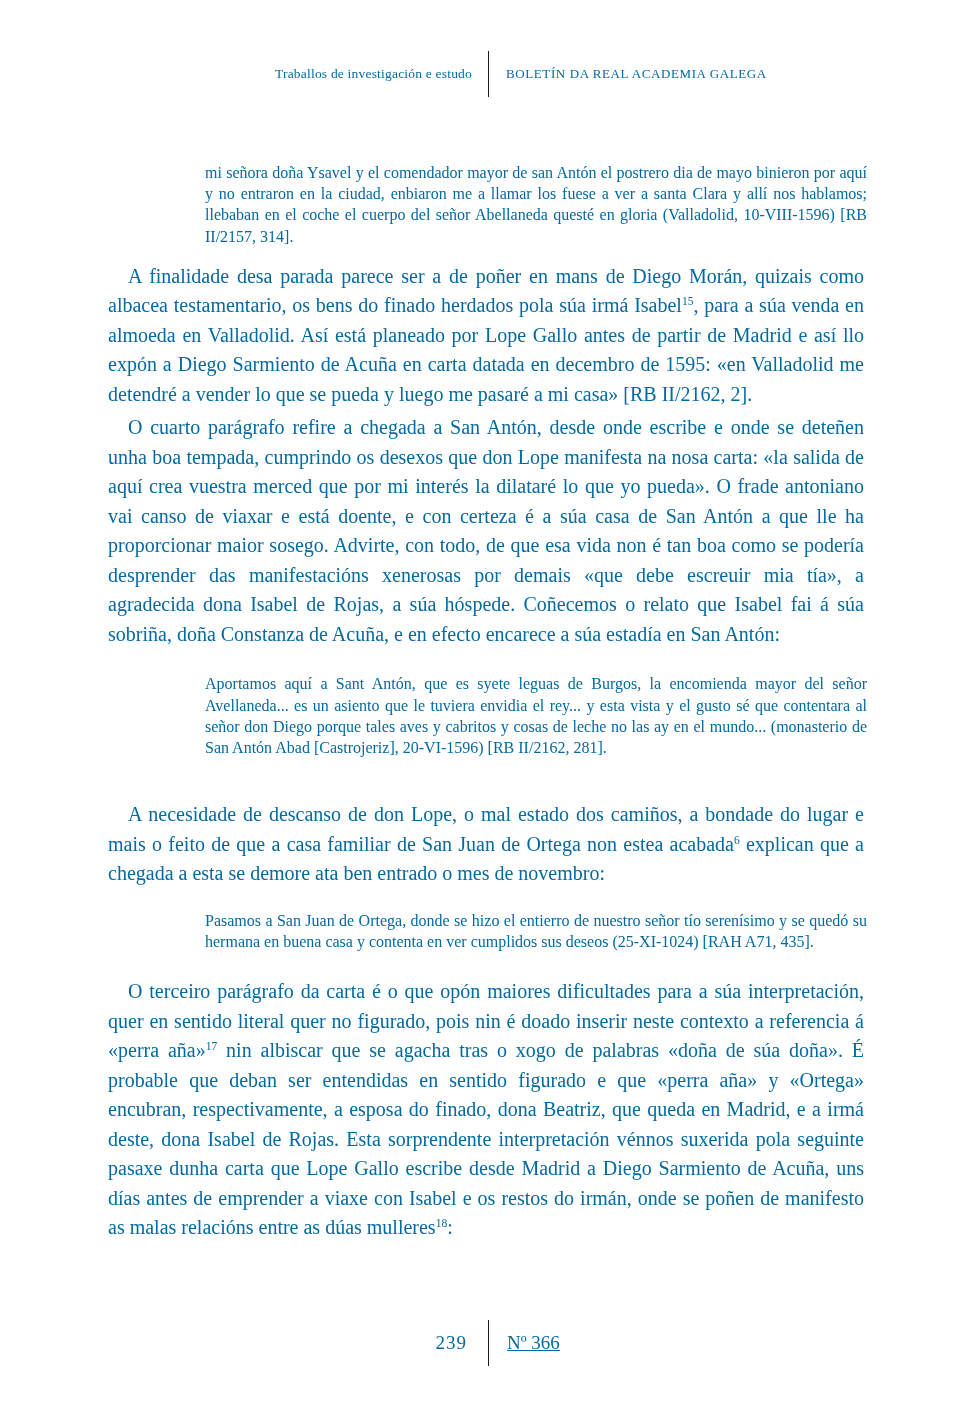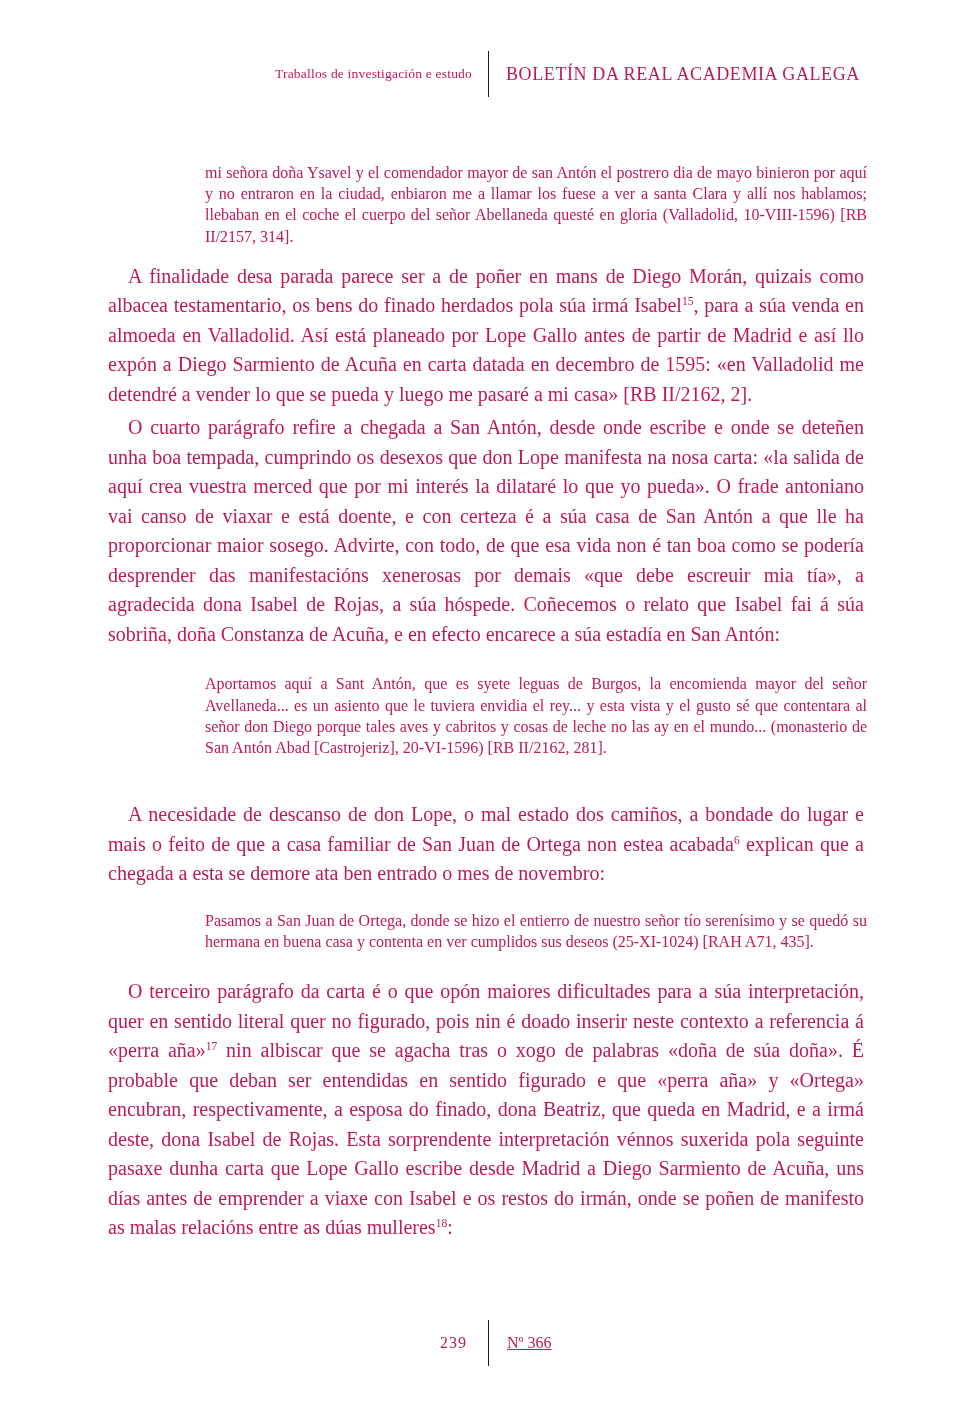--- a/index.html
+++ b/index.html
@@ -2,21 +2,21 @@
 <html><head>
 <meta charset="utf-8">
 <style>
   html, body { margin: 0; padding: 0; background: #ffffff; }
   .page {
     position: relative;
     width: 975px;
     height: 1417px;
     background: #ffffff;
     font-family: "Liberation Serif", serif;
-    color: #be185d;
+    color: #0369a1;
     overflow: hidden;
   }
 
   
   .running-head {
     position: absolute;
     top: 50px; left: 0;
     width: 100%; height: 48px;
     display: flex;
     align-items: center;
@@ -30,21 +30,21 @@
     letter-spacing: 0.2px;
   }
   .head-divider, .foot-divider {
     width: 1px;
     height: 46px;
     background: #1a1a1a;
     flex: 0 0 1px;
   }
   .rh-right {
     padding-left: 17px;
-    font-size: 18px;
+    font-size: 13px;
     letter-spacing: 0.6px;
   }
 
   
   .content {
     position: absolute;
     top: 162px;
     left: 104px;
     width: 764px;
   }
@@ -71,21 +71,21 @@
     vertical-align: 7px;
   }
 
   
   .page-footer {
     position: absolute;
     top: 1318px; left: 0;
     width: 100%; height: 50px;
     display: flex;
     align-items: center;
-    font-size: 16px;
+    font-size: 19px;
   }
   .pf-left {
     box-sizing: border-box;
     width: 488px;
     text-align: right;
     padding-right: 21px;
     letter-spacing: 1px;
   }
   .pf-right { padding-left: 18px; text-decoration: underline; }
 </style>

